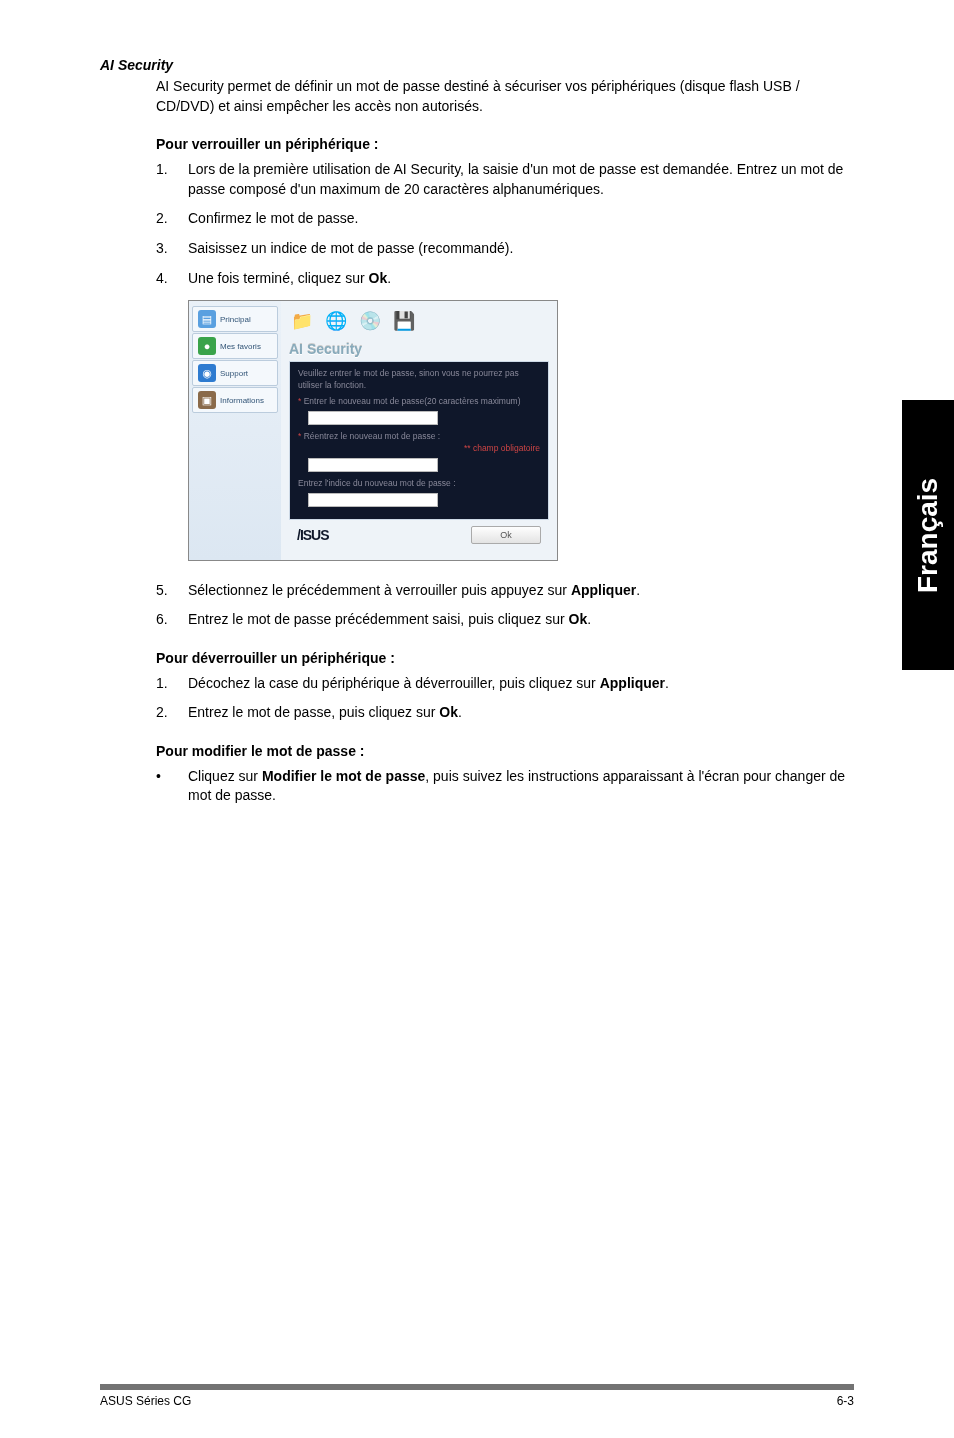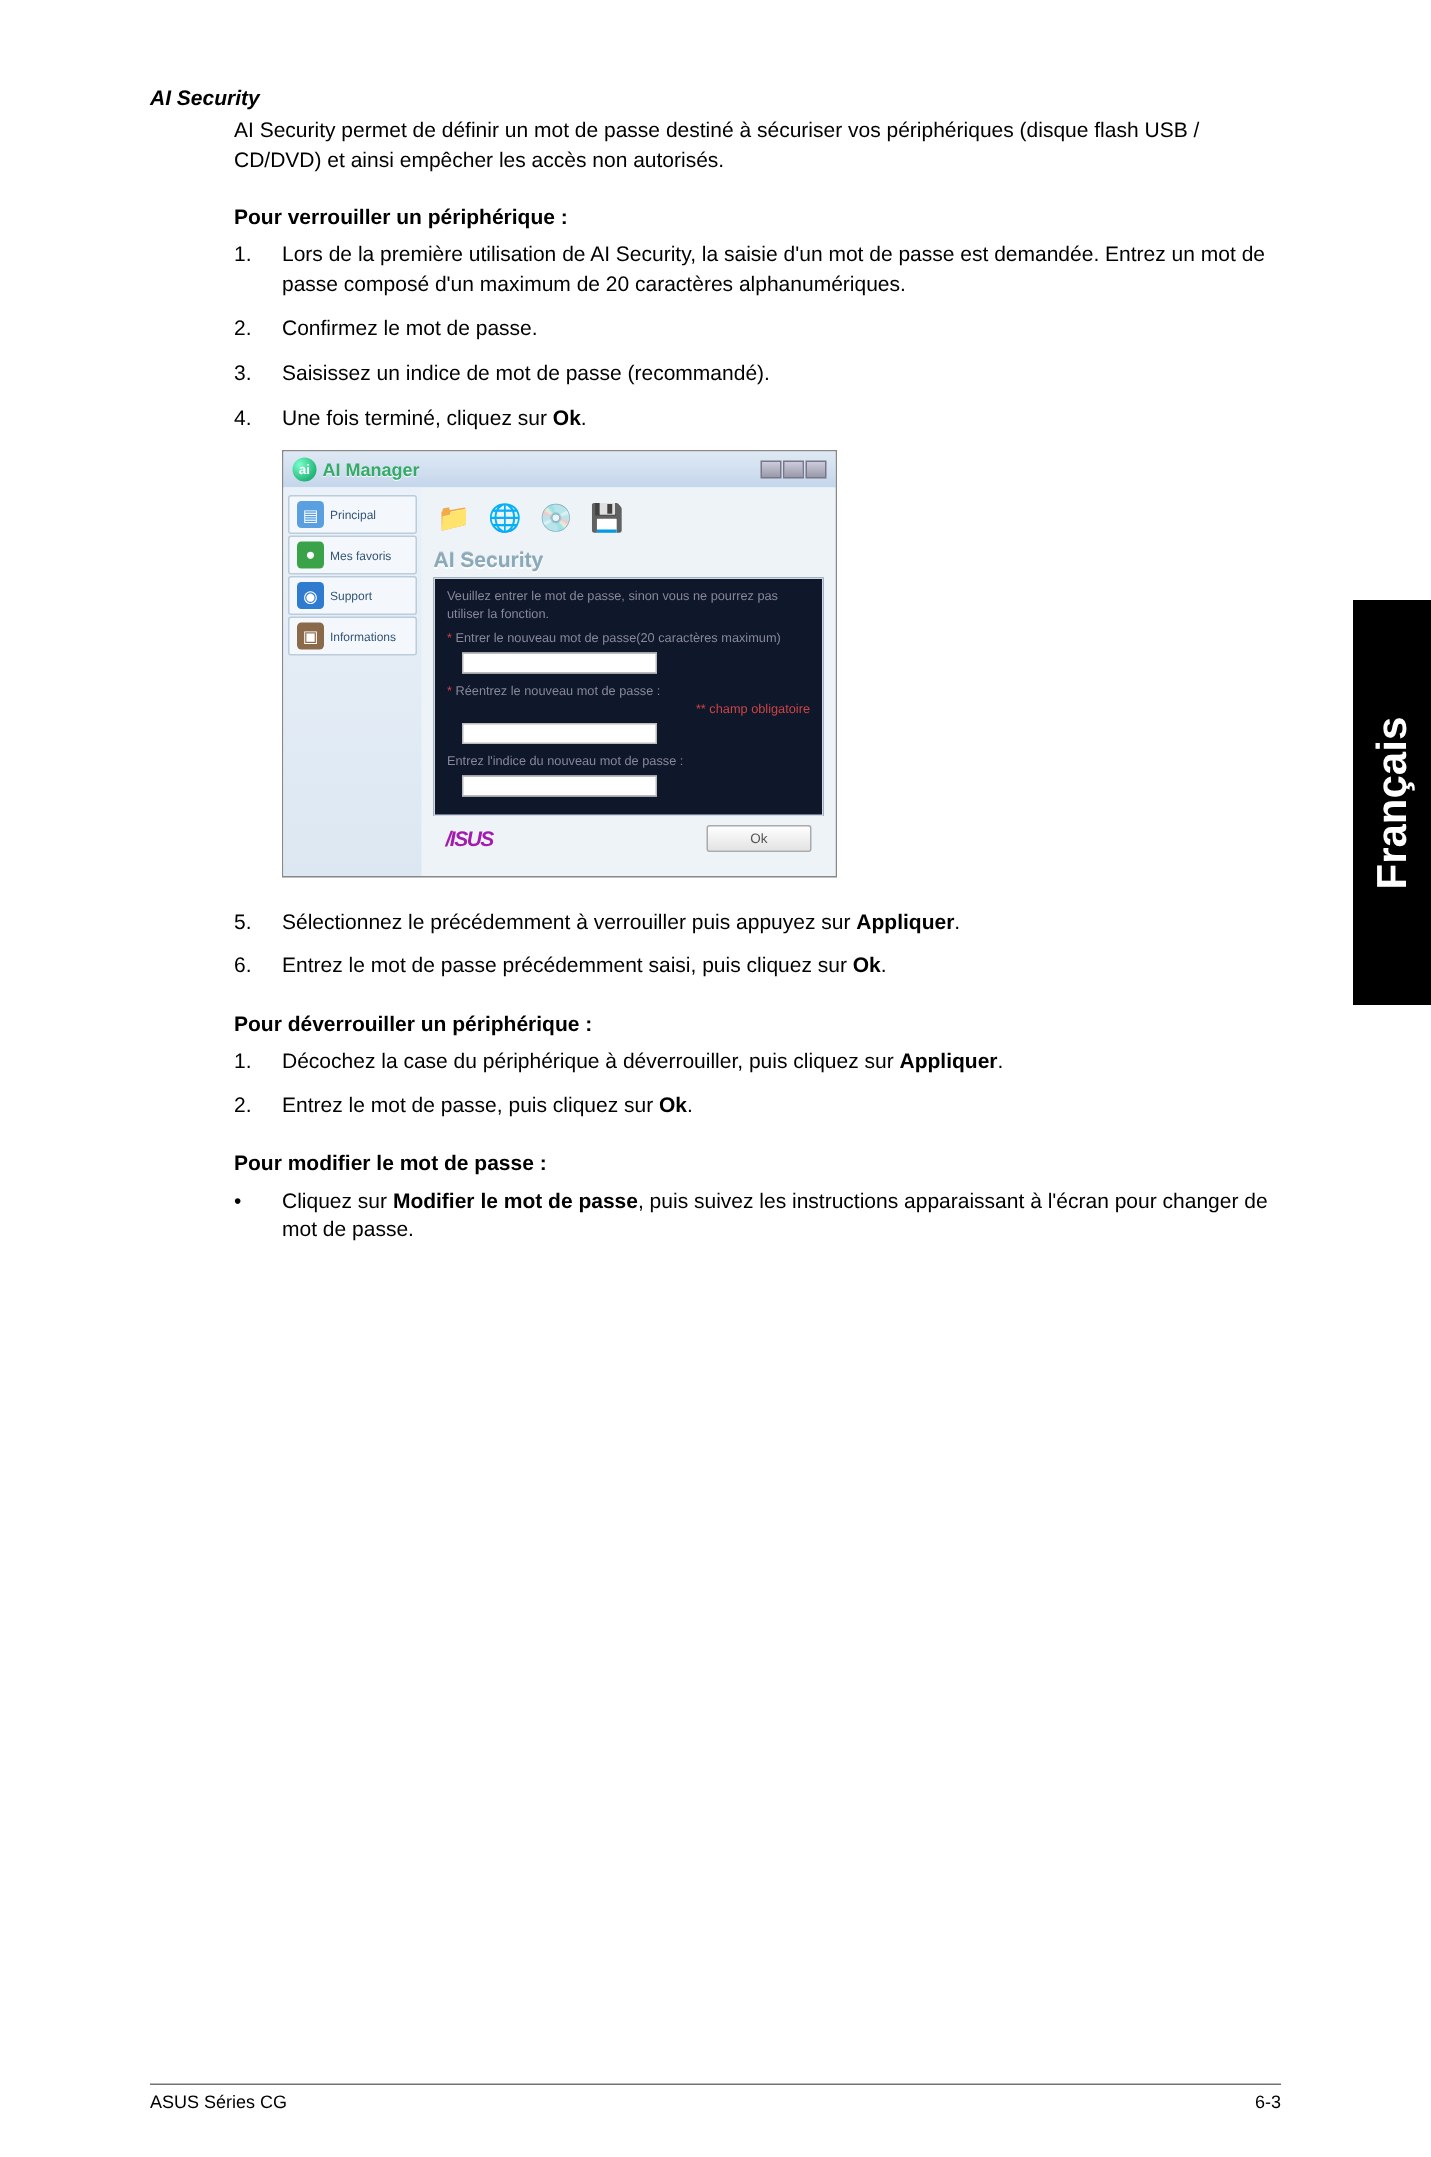--- a/index.html
+++ b/index.html
@@ -119,21 +119,21 @@
   }
   .ss-panel .field {
     width: 130px; height:14px; border:1px solid #bbb; background:#fff; margin:3px 0 6px 10px;
   }
   .ss-panel .red { color:#c44; }
   .ss-panel .astk { color:#c44; }
   .ss-bottom {
     display:flex; justify-content:space-between; align-items:center;
     padding:6px 8px;
   }
-  .ss-bottom .brand { color:#a21caf; font-style:italic; font-weight:bold; font-size:14px; letter-spacing:-1px;}
+  .ss-bottom .brand { color:#0f172a; font-weight:bold; font-size:14px; letter-spacing:-1px;}
   .ss-bottom .okbtn {
     width:70px;height:18px;background:linear-gradient(#fefefe,#e3e3e3);
     border:1px solid #aaa;border-radius:2px;font-size:9px;color:#555;
     display:flex;align-items:center;justify-content:center;
   }
 
   .side-tab {
     position: absolute;
     right: 0;
     top: 400px;
@@ -147,21 +147,21 @@
     align-items: center;
     justify-content: center;
     writing-mode: vertical-rl;
     transform: rotate(180deg);
   }
   .footer {
     position: absolute;
     bottom: 30px;
     left: 100px;
     right: 100px;
-    border-top: 1px solid #737373;
+    border-top: 6px solid #737373;
     padding-top: 4px;
     font-size: 12px;
     display: flex;
     justify-content: space-between;
   }
 </style>
 </head>
 <body>
 
 <div class="page">
@@ -183,31 +183,20 @@
         <span class="num">3.</span>
         <span class="txt">Saisissez un indice de mot de passe (recommandé).</span>
       </li>
     <li>
         <span class="num">4.</span>
         <span class="txt"><span>Une fois terminé, cliquez sur </span><b>Ok</b><span>.</span></span>
       </li>
   </ol>
 
   <div class="screenshot">
-    <div class="ss-titlebar">
-      <div class="left">
-        <div class="logo">ai</div>
-        <div class="ttl">AI Manager</div>
-      </div>
-      <div class="winbtns">
-        <div class="wb"></div>
-        <div class="wb"></div>
-        <div class="wb"></div>
-      </div>
-    </div>
     <div class="ss-body">
       <div class="ss-side">
         <div class="item">
             <div class="ic" style="background:#5aa0e0;color:#fff">▤</div>
             <span>Principal</span>
           </div>
         <div class="item">
             <div class="ic" style="background:#3aa34a;color:#fff">●</div>
             <span>Mes favoris</span>
           </div>

